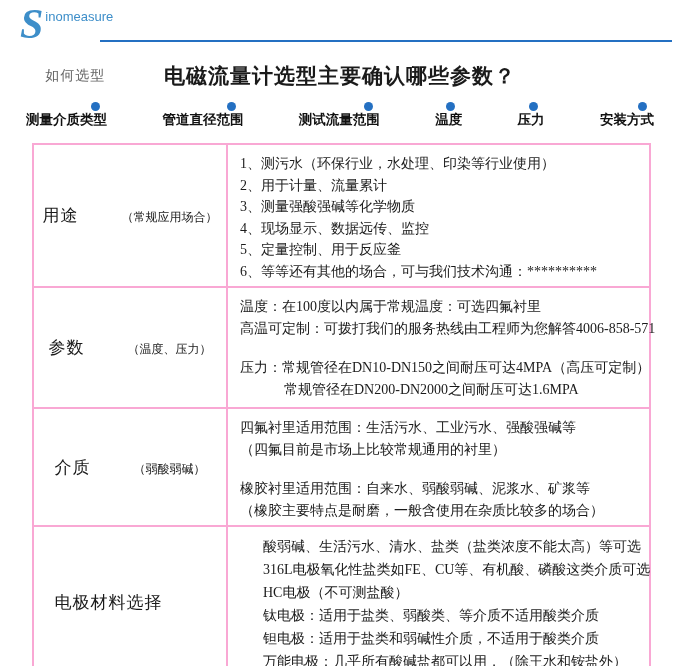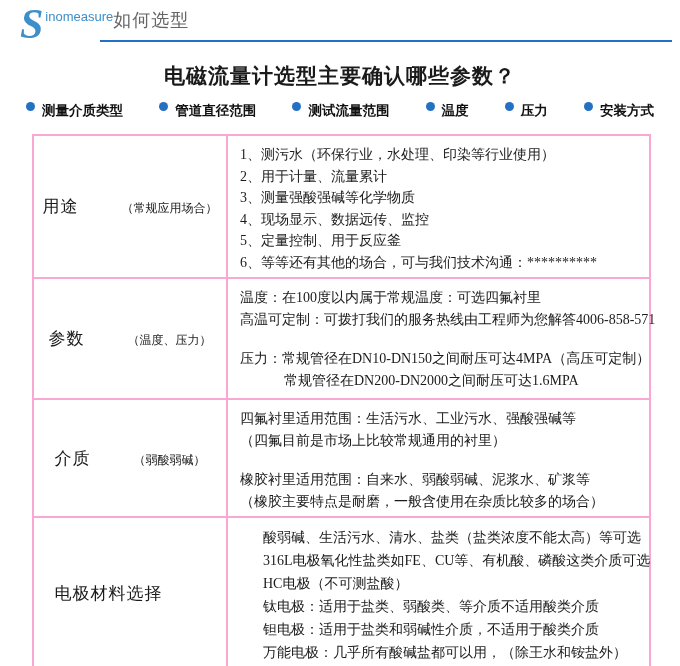--- a/index.html
+++ b/index.html
@@ -7,34 +7,34 @@
     width:680px;height:666px;background:#ffffff;position:relative;overflow:hidden;
     font-family:"Liberation Serif","DejaVu Serif",serif;color:#1a1a1a;
   }
   
   .header{position:relative;height:52px;}
   .logo{position:absolute;left:20px;top:4px;display:flex;align-items:flex-start;}
   .logo-s{
     font-family:"Liberation Serif",serif;font-style:italic;font-weight:bold;
     font-size:42px;line-height:40px;color:#3d8ec9;margin-right:2px;
   }
-  .logo-text{display:flex;flex-direction:row;padding-top:6px;}
+  .logo-text{display:flex;flex-direction:column;padding-top:6px;gap:42px;}
   .logo-brand{font-family:"Liberation Sans",sans-serif;font-size:13px;color:#3d8ec9;line-height:14px;}
-  .logo-sub{font-family:Liberation Serif, serif;font-size:18px;color:#666;line-height:20px;letter-spacing:1px;}
+  .logo-sub{font-family:Liberation Serif, serif;font-size:14px;color:#666;line-height:20px;letter-spacing:1px;}
   .header-rule{position:absolute;top:40px;left:100px;right:8px;height:2px;background:#2470c2;}
   
   .page-title{
     text-align:center;font-size:21px;font-weight:bold;margin-top:10px;letter-spacing:1px;
   }
   
   .bullet-row{
     display:flex;justify-content:space-between;align-items:center;
     margin:12px 26px 0 26px;
   }
-  .bullet-item{display:flex;align-items:flex-start;}
+  .bullet-item{display:flex;align-items:flex-end;flex-direction:column;}
   .bullet-dot{width:9px;height:9px;border-radius:50%;background:#2470c2;margin-right:7px;flex:none;}
   .bullet-label{
     font-family:"Liberation Sans","DejaVu Sans",sans-serif;
     font-size:13.5px;font-weight:600;color:#111;white-space:nowrap;
   }
   
   table.spec{border-collapse:collapse;margin:14px 0 0 32px;width:619px;table-layout:fixed;}
   table.spec td{border:2px solid #f9a8d4;}
   td.cell-left{width:190px;text-align:center;vertical-align:middle;}
   .cell-left .main{font-size:17px;letter-spacing:1px;}

